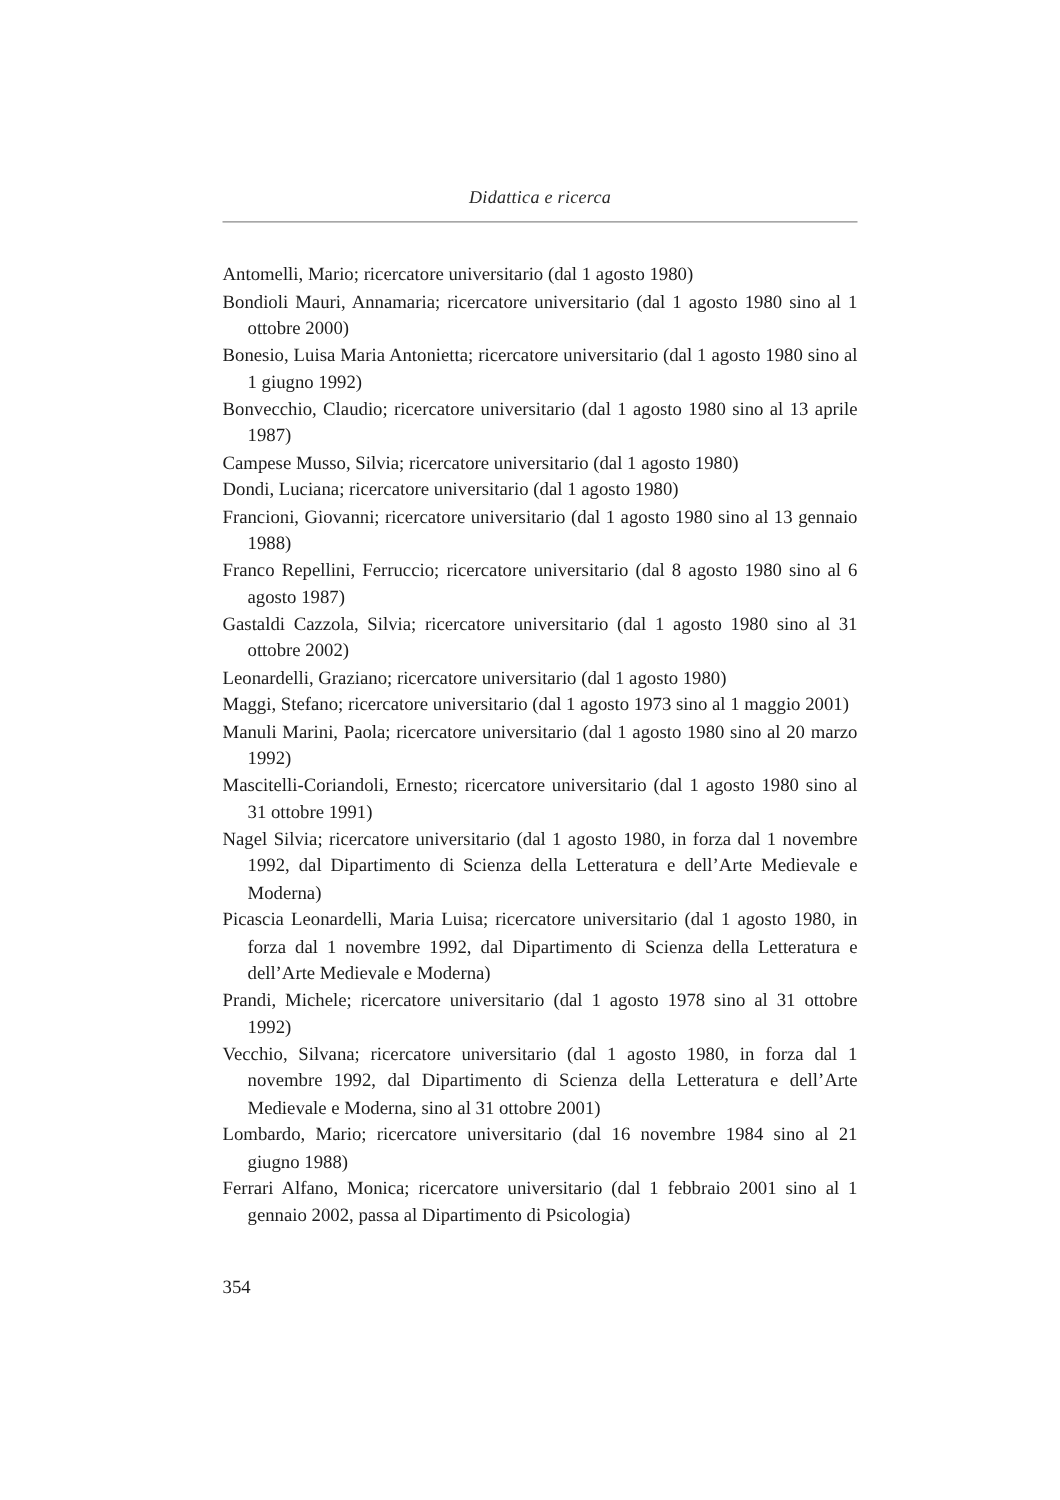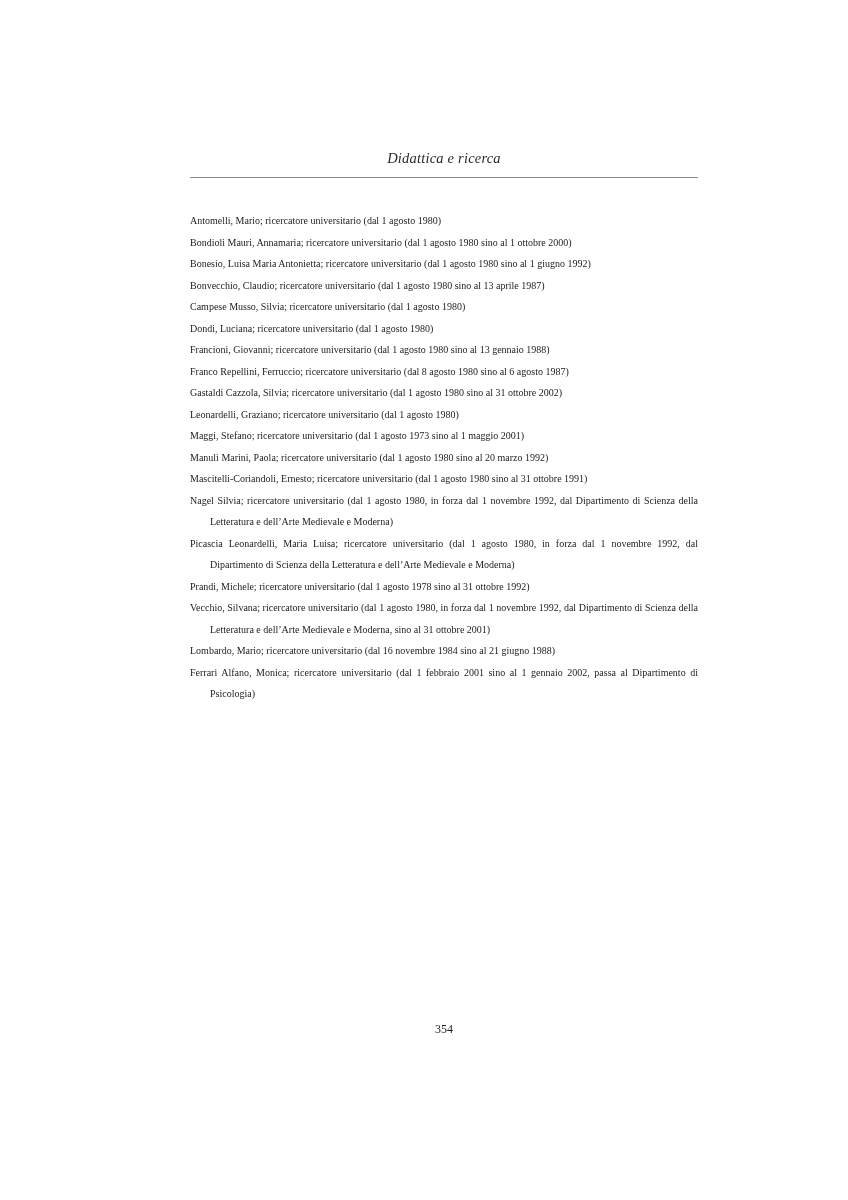--- a/index.html
+++ b/index.html
@@ -8,21 +8,20 @@
     background: #ffffff;
   }
   .page {
     position: relative;
     width: 756px;
     height: 1200px;
     background: #ffffff;
     font-family: "Liberation Serif", serif;
     color: #1c1c1c;
     overflow: hidden;
-    margin-left: 12px;
   }
   .content {
     position: absolute;
     left: 178px;
     top: 150px;
     width: 508px;
   }
   .running-head {
     text-align: center;
     font-style: italic;
@@ -32,36 +31,35 @@
     margin: 0 0 10px 0;
   }
   .divider {
     border: none;
     border-top: 1px solid #8a8a8a;
     margin: 0;
     height: 0;
   }
   .entries {
     margin-top: 32px;
-    font-size: 10px;
+    font-size: 15px;
     line-height: 21.5px;
     text-align: justify;
   }
   .entry {
     margin: 0;
     padding-left: 20px;
     text-indent: -20px;
   }
   .page-number {
     position: absolute;
     left: 178px;
     width: 508px;
     top: 1022px;
-    text-align: center;
-    font-size: 12px;
+    font-size: 15px;
     color: #1c1c1c;
   }
 </style>
 </head>
 <body>
 
 <div class="page">
   <div class="content">
     <p class="running-head">Didattica e ricerca</p>
     <hr class="divider">

